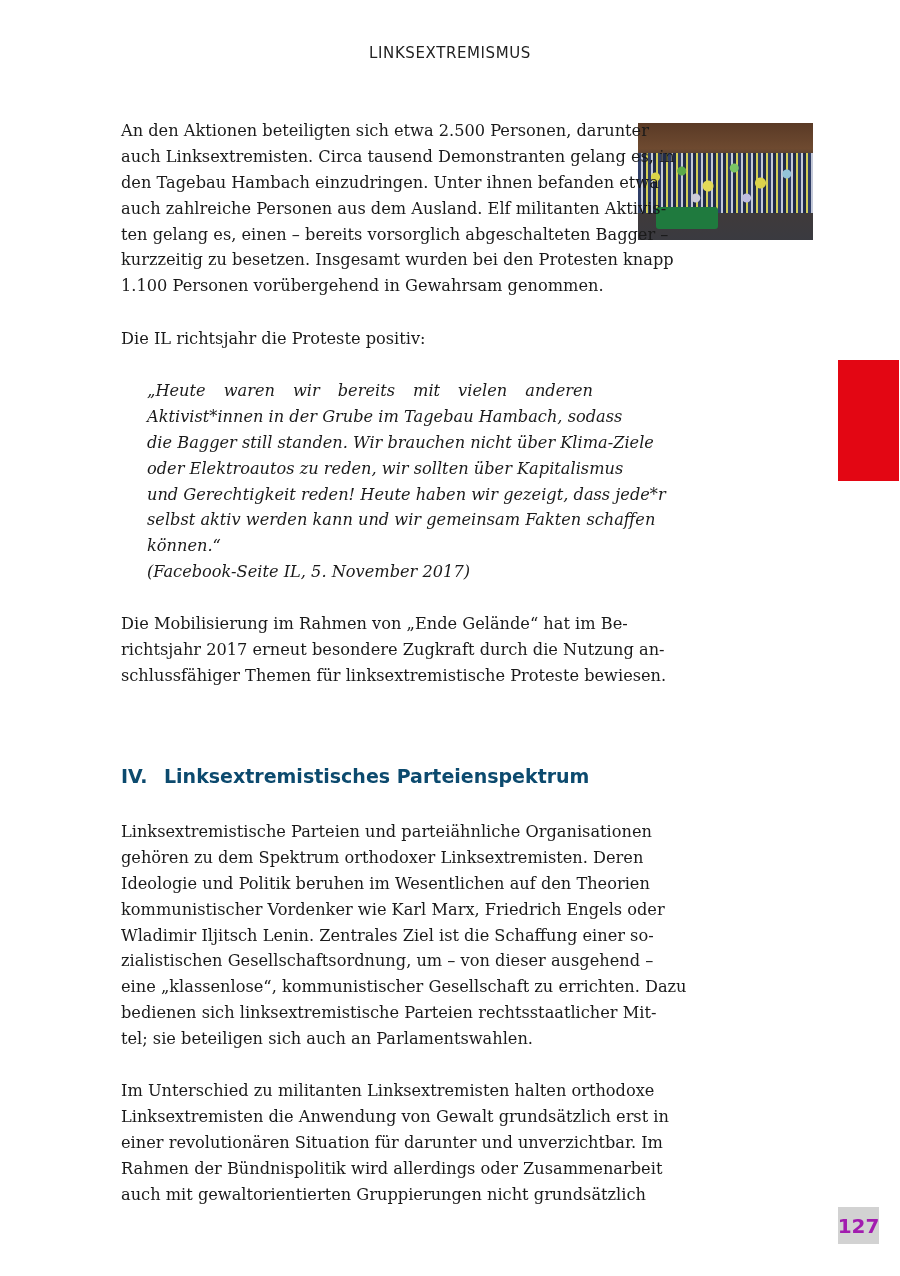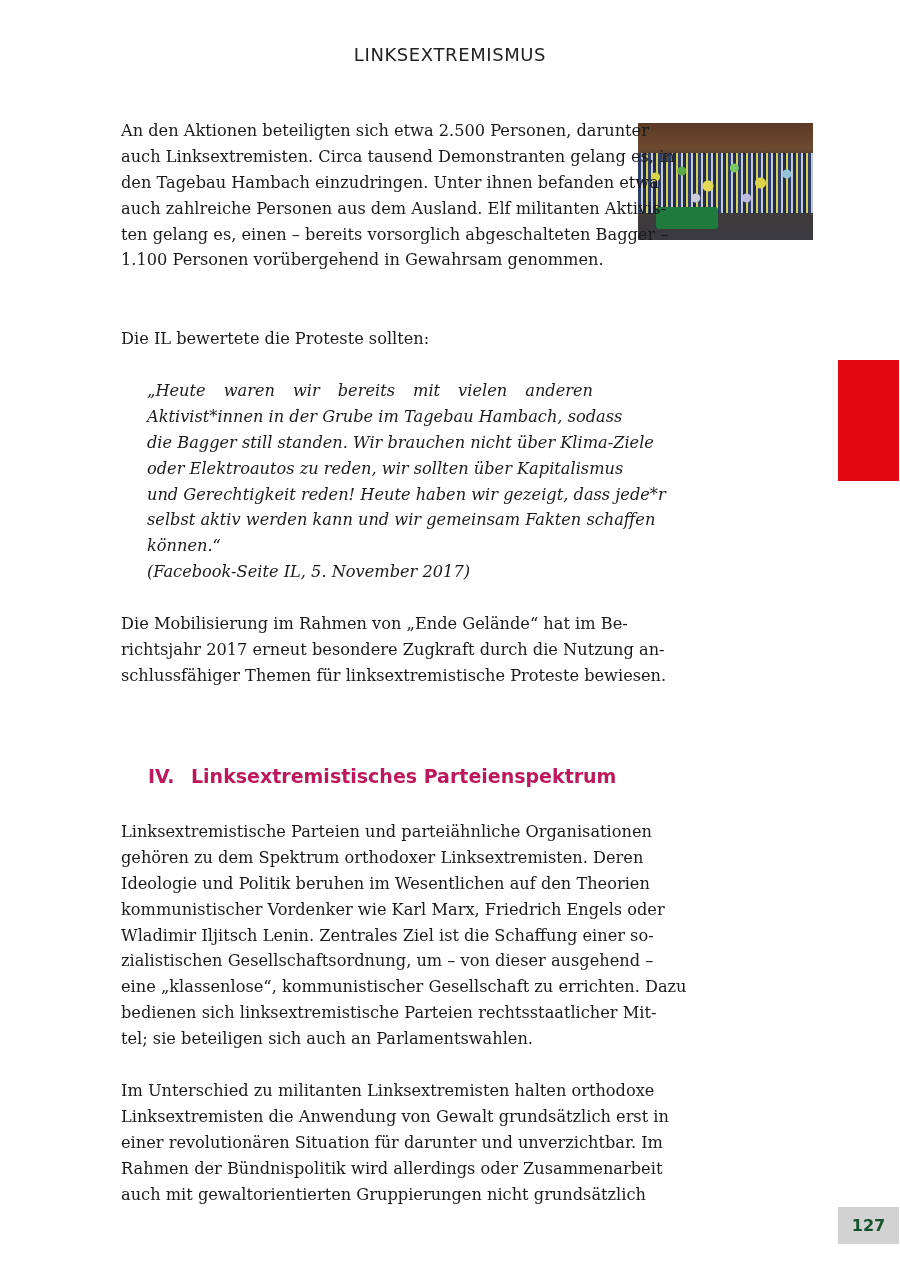--- a/index.html
+++ b/index.html
@@ -1,71 +1,72 @@
 <!DOCTYPE html>
 <html><head>
 <meta charset="utf-8">
 <style>
   html, body { margin: 0; padding: 0; background: #ffffff; }
   body { width: 900px; height: 1276px; position: relative; overflow: hidden;
          font-family: "DejaVu Serif", serif; color: #1a1a1a; }
   .running-head { position: absolute; top: 44px; left: 0; width: 900px; text-align: center;
-                  font-family: "DejaVu Sans", sans-serif; font-size: 18px; letter-spacing: 0.6px; color: #222; }
+                  font-family: "DejaVu Sans", sans-serif; font-size: 15px; letter-spacing: 0.6px; color: #222; }
   .photo { position: absolute; left: 638px; top: 123px; width: 175px; height: 117px; overflow: hidden;
            background: linear-gradient(180deg, #5a3a26 0%, #6e4a30 22%, #4a3a30 30%, #3a3a40 100%); }
   .crowd { position: absolute; left: 0; top: 30px; width: 175px; height: 60px;
            background:
              radial-gradient(circle at 10% 40%, #e8e34a 0 4px, transparent 5px),
              radial-gradient(circle at 25% 30%, #5db34c 0 4px, transparent 5px),
              radial-gradient(circle at 40% 55%, #f2e85a 0 5px, transparent 6px),
              radial-gradient(circle at 55% 25%, #7fd16a 0 4px, transparent 5px),
              radial-gradient(circle at 70% 50%, #e9e04e 0 5px, transparent 6px),
              radial-gradient(circle at 85% 35%, #9bd0e8 0 4px, transparent 5px),
              radial-gradient(circle at 33% 75%, #d9d9e8 0 4px, transparent 5px),
              radial-gradient(circle at 62% 75%, #c9c9f0 0 4px, transparent 5px),
              repeating-linear-gradient(90deg, #2e3f6b 0 3px, #cfd6e6 3px 5px, #1d2a4a 5px 8px, #e0dc5a 8px 10px);
            opacity: 0.92; }
   .machine { position: absolute; left: 18px; top: 84px; width: 62px; height: 22px;
              background: #1f7a3e; border-radius: 3px; }
   .red-tab { position: absolute; left: 838px; top: 360px; width: 61px; height: 121px; background: #e30613; }
-  .page-num { position: absolute; left: 838px; top: 1207px; width: 61px; height: 37px; background: #d2d2d2;
-              font-family: "DejaVu Sans", sans-serif; font-weight: bold; font-size: 16px;
-              display: flex; align-items: center; justify-content: center; color: #14532d; }
+  .page-num { position: absolute; left: 838px; top: 1207px; width: 41px; height: 37px; background: #d2d2d2;
+              font-family: "DejaVu Sans", sans-serif; font-weight: bold; font-size: 20px;
+              display: flex; align-items: center; justify-content: center; color: #a21caf; }
   .col { position: absolute; left: 121px; width: 498px; }
   .para { font-size: 16.2px; line-height: 25.9px; margin: 0; }
   .para .ln { display: block; text-align: justify; text-align-last: justify; white-space: nowrap; height: 25.9px; }
   .para .ln.last { text-align-last: left; }
   .quote { position: absolute; left: 147px; width: 446px; font-style: italic; }
   .heading { position: absolute; left: 121px; top: 765px; font-family: "DejaVu Sans", sans-serif;
-             font-weight: bold; font-size: 19px; color: #be185d; margin-left: 27px; }
+             font-weight: bold; font-size: 19px; color: #0c4a6e; }
   .heading .num { display: inline-block; width: 43px; }
 </style>
 </head>
 <body>
 
 <div class="running-head">LINKSEXTREMISMUS</div>
 
 <div class="photo" title="Protest crowd in the Hambach open-pit mine next to a green vehicle">
   <div class="crowd"></div>
   <div class="machine"></div>
 </div>
 
 <div class="red-tab"></div>
 
 <div class="col para" style="top:118px;">
   <span class="ln">An den Aktionen beteiligten sich etwa 2.500 Personen, darunter</span>
   <span class="ln">auch Linksextremisten. Circa tausend Demonstranten gelang es, in</span>
   <span class="ln">den Tagebau Hambach einzudringen. Unter ihnen befanden etwa</span>
   <span class="ln">auch zahlreiche Personen aus dem Ausland. Elf militanten Aktivis-</span>
   <span class="ln">ten gelang es, einen – bereits vorsorglich abgeschalteten Bagger –</span>
+  <span class="ln">kurzzeitig zu besetzen. Insgesamt wurden bei den Protesten knapp</span>
   <span class="ln last">1.100 Personen vorübergehend in Gewahrsam genommen.</span>
 </div>
 
 <div class="col para" style="top:326px;">
-  <span class="ln last">Die IL bewertete die Proteste sollten:</span>
+  <span class="ln last">Die IL richtsjahr die Proteste positiv:</span>
 </div>
 
 <div class="quote para" style="top:378px;">
   <span class="ln">„Heute waren wir bereits mit vielen anderen</span>
   <span class="ln">Aktivist*innen in der Grube im Tagebau Hambach, sodass</span>
   <span class="ln">die Bagger still standen. Wir brauchen nicht über Klima-Ziele</span>
   <span class="ln">oder Elektroautos zu reden, wir sollten über Kapitalismus</span>
   <span class="ln">und Gerechtigkeit reden! Heute haben wir gezeigt, dass jede*r</span>
   <span class="ln">selbst aktiv werden kann und wir gemeinsam Fakten schaffen</span>
   <span class="ln last">können.“</span>

